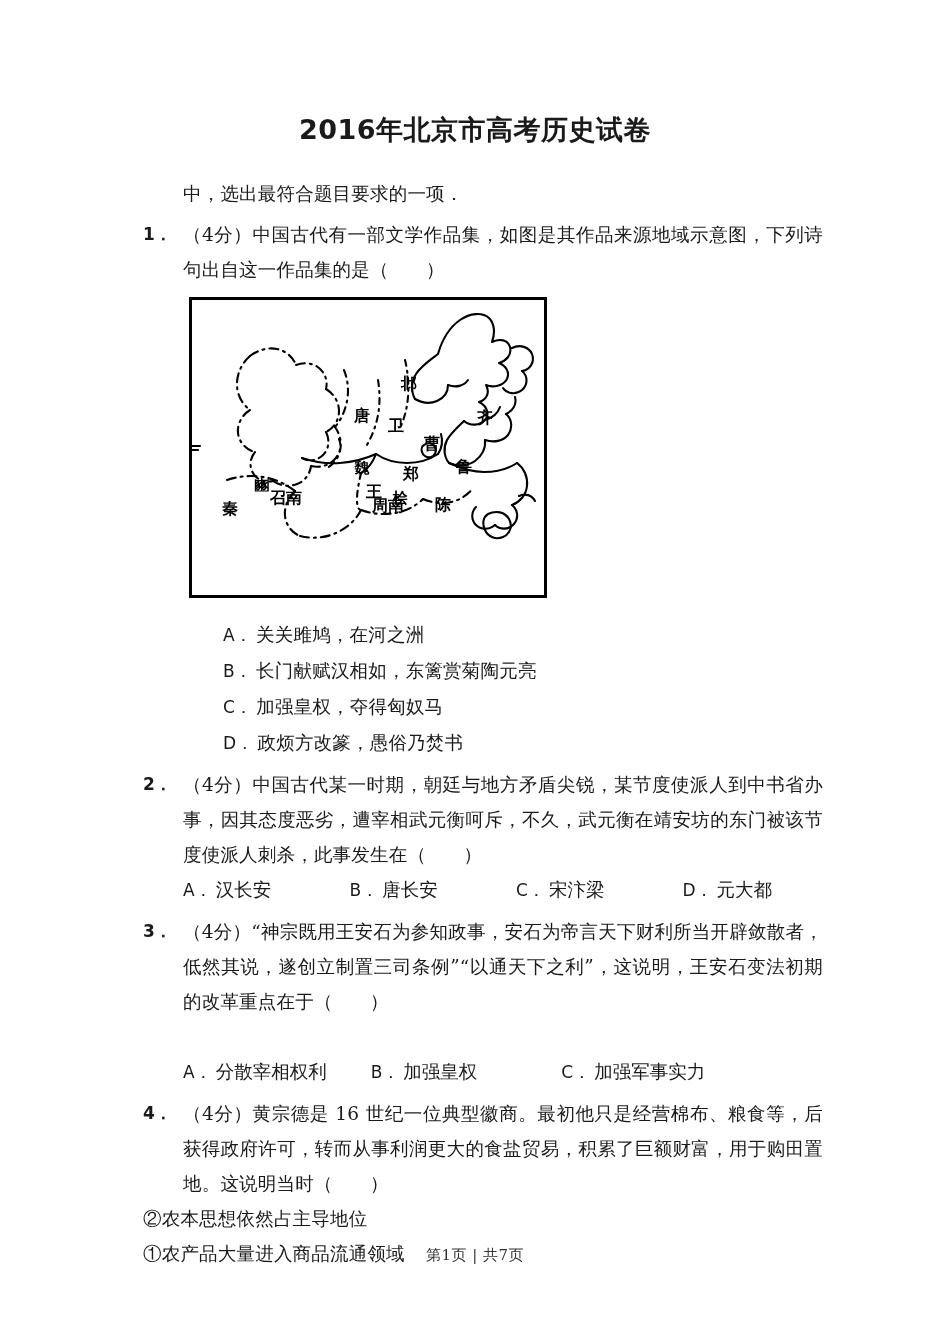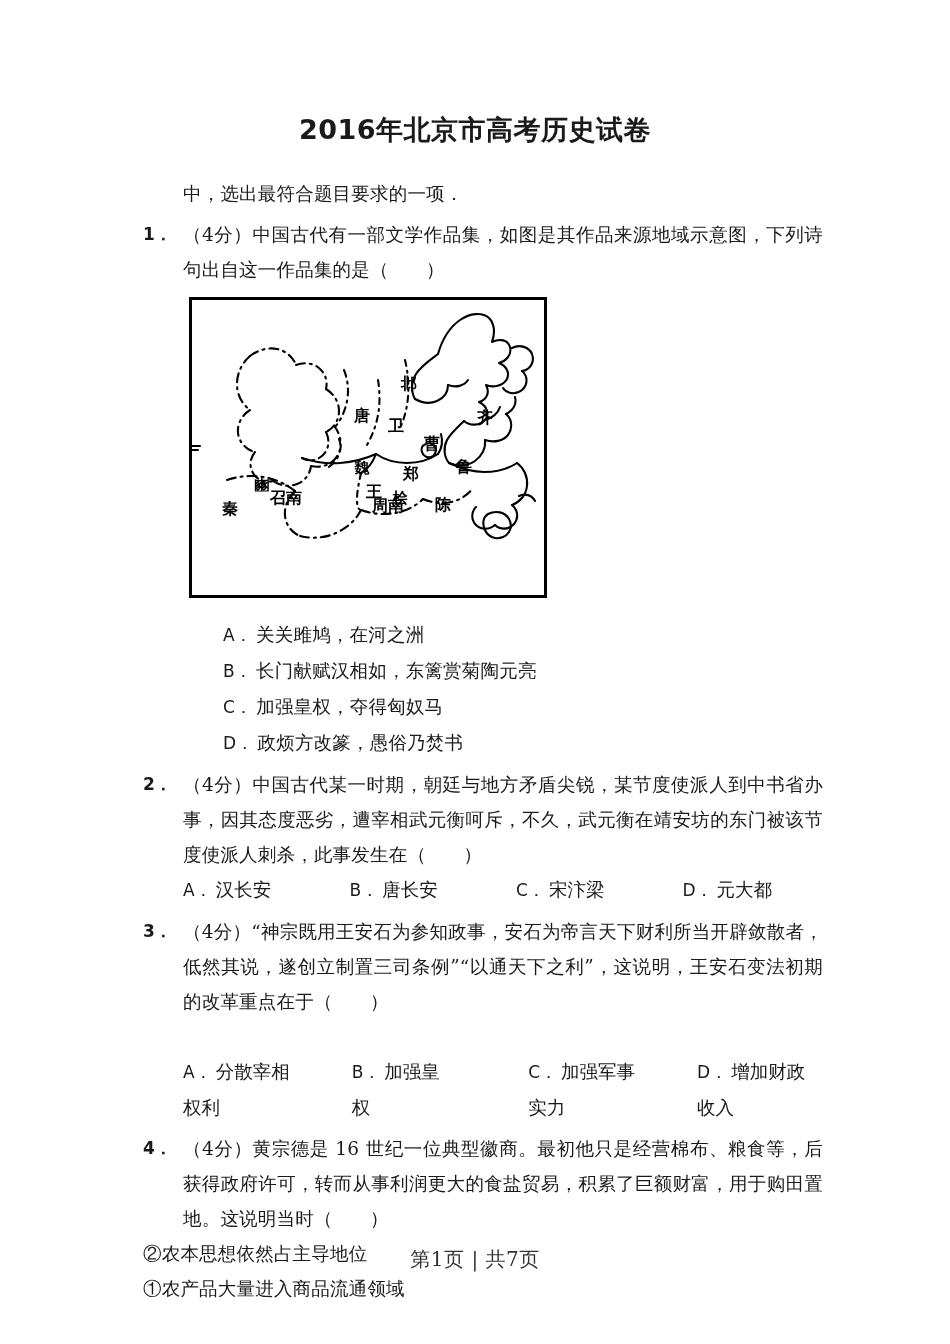--- a/index.html
+++ b/index.html
@@ -157,21 +157,21 @@
     text-orientation: upright;
     letter-spacing: -1px;
   }
 
   .footer {
     position: absolute;
     left: 0;
     top: 1246px;
     width: 950px;
     text-align: center;
-    font-size: 20px;
+    font-size: 15px;
     color: #333;
     letter-spacing: 0.5px;
   }
 </style>
 </head>
 <body>
 
 <div class="page">
 
   <div class="doc-title">
@@ -288,21 +288,20 @@
     </div>
 
     <div class="qblock">
       <span class="qnum">3．</span>
       <div class="qtext"><span>（4分）</span><span>“神宗既用王安石为参知政事，安石为帝言天下财利所当开辟敛散者，低然其说，遂创立制置三司条例”“以通天下之利”，这说明，王安石变法初期的改革重点在于（　　）</span></div>
     </div>
     <div class="opts-row tight">
       <div class="opt-inline"><span class="opt-key">A．</span><span>分散宰相权利</span></div>
       <div class="opt-inline" style="margin-right:58px;"><span class="opt-key">B．</span><span>加强皇权</span></div>
       <div class="opt-inline"><span class="opt-key">C．</span><span>加强军事实力</span></div>
-      <div class="opt-inline" style="margin-right:0;"><span class="opt-key">D．</span><span>增加财政收入</span></div>
     </div>
 
     <div class="qblock">
       <span class="qnum">4．</span>
       <div class="qtext"><span>（4分）</span><span>黄宗德是 16 世纪一位典型徽商。最初他只是经营棉布、粮食等，后获得政府许可，转而从事利润更大的食盐贸易，积累了巨额财富，用于购田置地。这说明当时（　　）</span></div>
     </div>
     <div class="sub-item">②农本思想依然占主导地位</div>
     <div class="sub-item">①农产品大量进入商品流通领域</div>
 
   </div>

